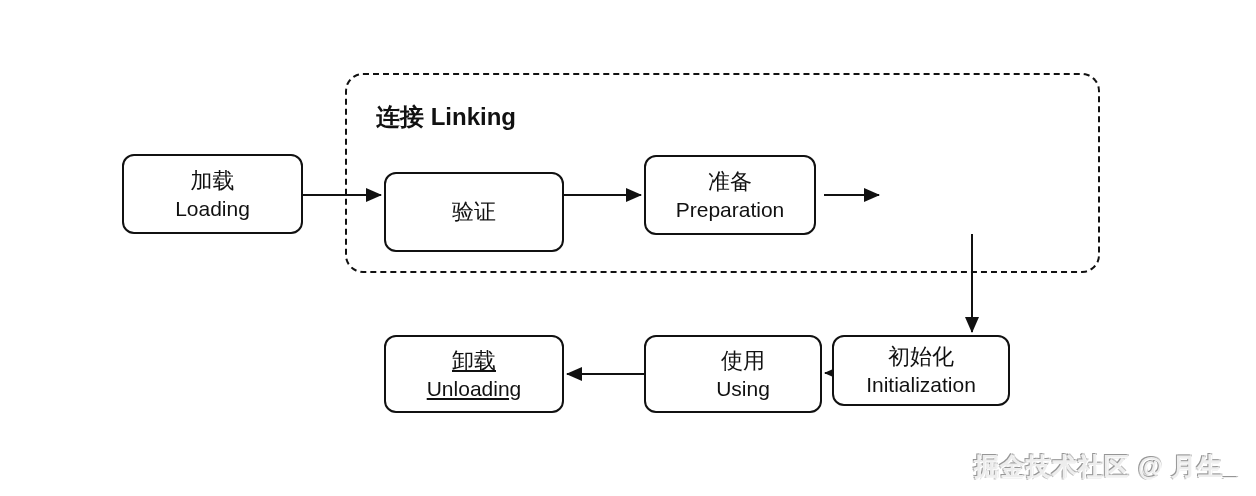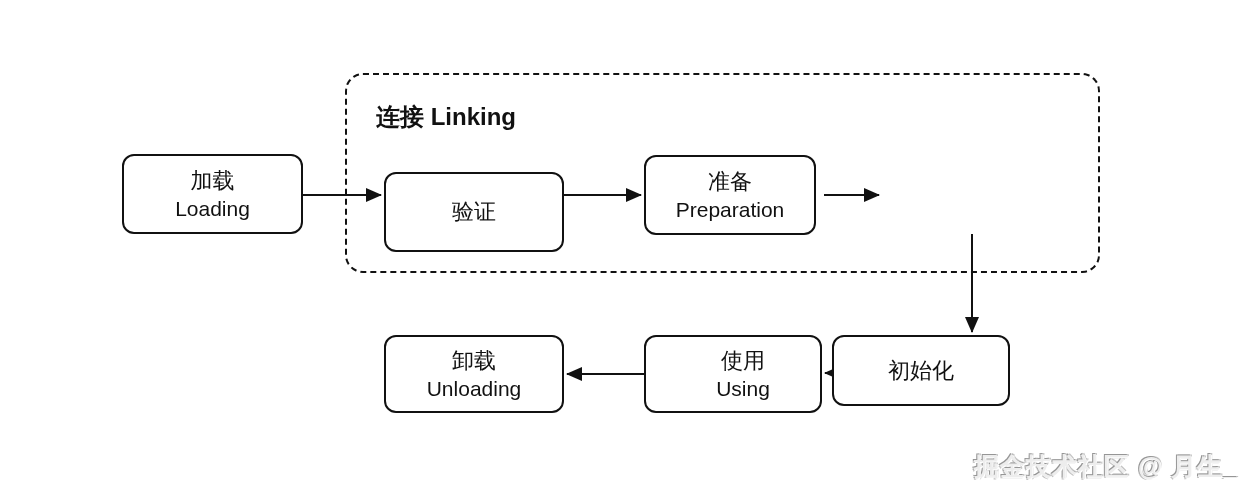--- a/index.html
+++ b/index.html
@@ -69,21 +69,21 @@
     background: #f5f5f6;
     border: 2px dashed #9a9a9a;
     color: #3f3f3f;
   }
   #node-loading        { left: 122px; top: 154px; width: 181px; height: 80px; }
   #node-verification   { left: 384px; top: 155px; width: 180px; height: 80px; margin-top: 17px; }
   #node-preparation    { left: 644px; top: 155px; width: 172px; height: 80px; }
   #node-resolution     { left: 882px; top: 153px; width: 181px; height: 81px; }
   #node-initialization { left: 832px; top: 335px; width: 178px; height: 71px; }
   #node-using          { left: 644px; top: 335px; width: 178px; height: 78px; padding-left: 20px; }
-  #node-unloading      { left: 384px; top: 335px; width: 180px; height: 78px; }
+  #node-unloading      { left: 384px; top: 335px; width: 180px; height: 78px; text-decoration: underline; }
   .watermark {
     position: absolute;
     right: 18px;
     top: 450px;
     font-size: 25px;
     font-weight: bold;
     letter-spacing: 1px;
     color: #ededed;
     text-shadow: 1px 1px 0 #ffffff, -1px -1px 0 #969696, 1px -1px 0 #c4c4c4, -1px 1px 0 #c4c4c4;
     white-space: nowrap;
@@ -123,20 +123,21 @@
   </div>
 
   <div class="node" id="node-preparation">
     <span class="zh">准备</span>
     <span class="en">Preparation</span>
   </div>
 
 
   <div class="node" id="node-initialization">
     <span class="zh">初始化</span>
+    <span class="en">Initialization</span>
   </div>
 
   <div class="node" id="node-using">
     <span class="zh">使用</span>
     <span class="en">Using</span>
   </div>
 
   <div class="node" id="node-unloading">
     <span class="zh">卸载</span>
     <span class="en">Unloading</span>

